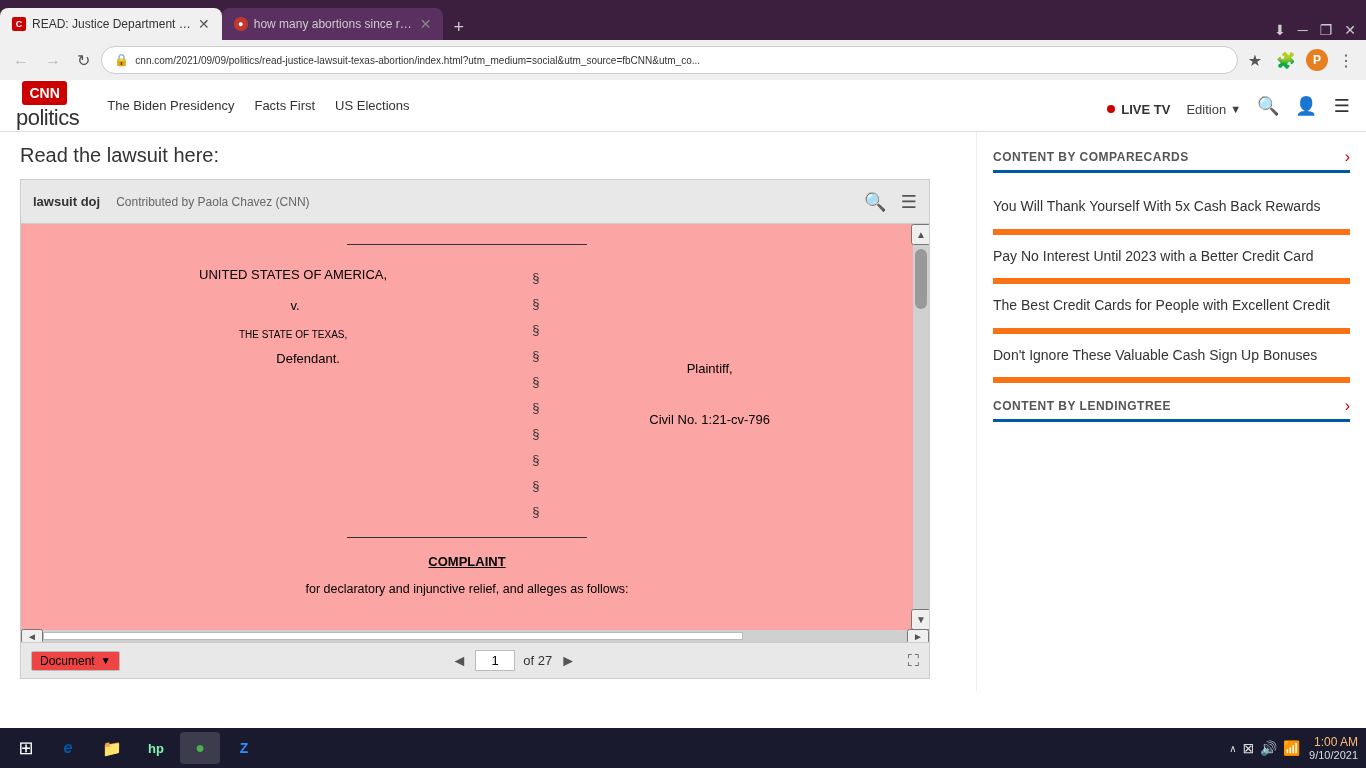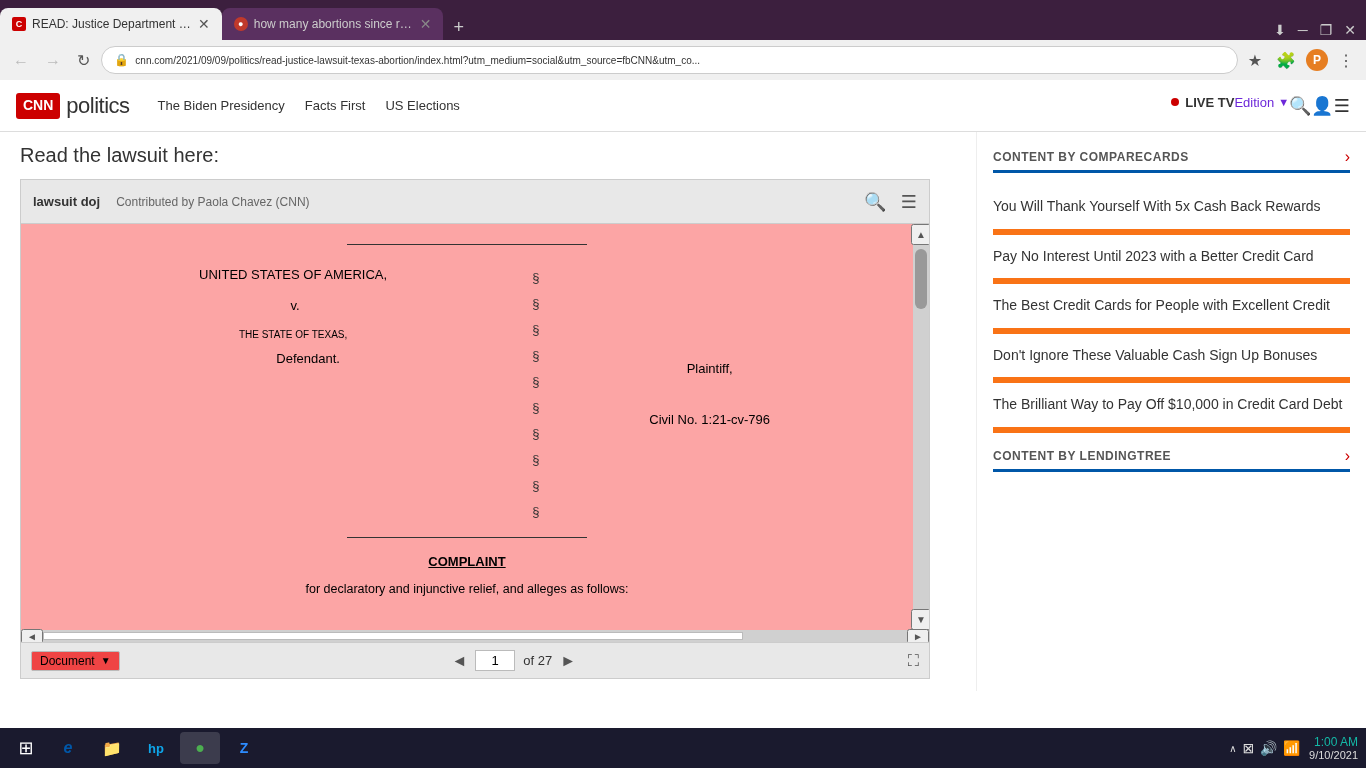--- a/index.html
+++ b/index.html
@@ -19,29 +19,29 @@
     .nav-btn.disabled { color: #bbb; cursor: default; }
     .address-bar { flex: 1; display: flex; align-items: center; background: #fff; border: 1px solid #ccc; border-radius: 20px; padding: 4px 12px; height: 28px; font-size: 12px; color: #333; }
     .address-bar .lock-icon { color: #555; margin-right: 6px; font-size: 12px; }
     .address-bar .url { flex: 1; font-size: 10px; color: #333; }
     .toolbar-icons { display: flex; align-items: center; gap: 6px; }
     .toolbar-icon { background: none; border: none; color: #555; font-size: 16px; cursor: pointer; padding: 2px 4px; }
     .profile-icon { width: 22px; height: 22px; border-radius: 50%; background: #e67e22; display: flex; align-items: center; justify-content: center; color: white; font-size: 12px; font-weight: bold; }
 
     
     .cnn-header { display: flex; align-items: center; padding: 0 16px; height: 52px; border-bottom: 1px solid #ddd; background: #fff; }
-    .cnn-logo { display: flex; margin-right: 12px; text-decoration: none; }
+    .cnn-logo { display: flex; align-items: center; margin-right: 12px; text-decoration: none; flex-direction: column; }
     .cnn-logo-box { background: #cc0000; color: white; font-weight: bold; font-size: 14px; padding: 4px 7px; border-radius: 3px; margin-right: 6px; }
     .cnn-section { font-size: 22px; font-weight: 300; color: #333; letter-spacing: -0.5px; }
     .cnn-nav { display: flex; align-items: center; gap: 20px; margin-left: 16px; }
     .cnn-nav-item { font-size: 13px; color: #333; text-decoration: none; cursor: pointer; }
-    .header-right { margin-left: auto; display: flex; align-items: flex-start; }
+    .header-right { margin-left: auto; display: flex; align-items: flex-end; gap: 16px; }
     .live-tv { display: flex; align-items: center; font-size: 13px; color: #333; font-weight: bold; cursor: pointer; }
     .live-dot { width: 8px; height: 8px; background: #cc0000; border-radius: 50%; margin-right: 6px; }
-    .edition-btn { display: flex; align-items: center; font-size: 13px; color: #6d28d9; cursor: pointer; border: none; background: none; }
+    .edition-btn { display: flex; align-items: center; font-size: 13px; color: #404040; cursor: pointer; border: none; background: none; }
     .header-icon-btn { background: none; border: none; cursor: pointer; font-size: 18px; color: #333; }
 
     
     .page-content { display: flex; }
     .main-content { flex: 1; padding: 12px 20px; overflow: hidden; }
     .read-lawsuit-heading { font-size: 20px; font-weight: 300; color: #333; margin-bottom: 12px; }
 
     
     .doc-viewer { border: 1px solid #ccc; width: 910px; height: 500px; display: flex; flex-direction: column; background: #f5f5f5; }
     .doc-toolbar { display: flex; align-items: center; padding: 0 12px; height: 44px; background: #e8e8e8; border-bottom: 1px solid #ccc; }
@@ -92,21 +92,21 @@
     .sidebar-section-header2 { display: flex; align-items: center; justify-content: space-between; margin-top: 16px; margin-bottom: 4px; }
     .sidebar-blue-bar2 { height: 3px; background: #0057a8; width: 100%; margin-bottom: 4px; }
 
     
     .taskbar { position: fixed; bottom: 0; left: 0; width: 1366px; height: 40px; background: #1a1a2e; display: flex; align-items: center; padding: 0 8px; gap: 4px; }
     .taskbar-start { width: 36px; height: 32px; display: flex; align-items: center; justify-content: center; cursor: pointer; }
     .win-icon { font-size: 18px; color: #fff; }
     .taskbar-app { width: 40px; height: 32px; display: flex; align-items: center; justify-content: center; cursor: pointer; border-radius: 4px; }
     .taskbar-right { margin-left: auto; display: flex; align-items: center; gap: 8px; color: #fff; font-size: 11px; }
     .taskbar-time { text-align: right; }
-    .taskbar-time-main { font-size: 12px; color: #14b8a6; }
+    .taskbar-time-main { font-size: 12px; color: #fdba74; }
     .taskbar-time-date { font-size: 11px; color: #ddd; }
     .taskbar-icons { display: flex; align-items: center; gap: 6px; }
     .taskbar-sys-icon { font-size: 14px; color: #ddd; cursor: pointer; }
     .taskbar-chevron { font-size: 10px; color: #ddd; cursor: pointer; }
   </style>
 </head>
 <body>
 
 <div>
 
@@ -278,44 +278,41 @@
     </div>
     <div class="sidebar-item">
       <span class="sidebar-item-text">Pay No Interest Until 2023 with a Better Credit Card</span>
     </div>
     <div class="sidebar-item">
       <span class="sidebar-item-text">The Best Credit Cards for People with Excellent Credit</span>
     </div>
     <div class="sidebar-item">
       <span class="sidebar-item-text">Don't Ignore These Valuable Cash Sign Up Bonuses</span>
     </div>
-    <div class="sidebar-item">
-      <span class="sidebar-item-text">The Brilliant Way to Pay Off $10,000 in Credit Card Debt</span>
-    </div>
 
     <div class="sidebar-section-header2" style="margin-top:14px;">
       <span class="sidebar-section-title">CONTENT BY LENDINGTREE</span>
       <span class="sidebar-section-arrow">›</span>
     </div>
     <div class="sidebar-blue-bar2"></div>
   </div>
 </div>
 
 <div class="taskbar">
   <div class="taskbar-start">
     <span class="win-icon">⊞</span>
   </div>
   <div class="taskbar-app">
     <span style="font-size:16px; color:#0057a8; font-style:italic; font-weight:bold;">e</span>
   </div>
   <div class="taskbar-app">
     <span style="font-size:16px; color:#f0c040;">📁</span>
   </div>
   <div class="taskbar-app">
-    <span style="font-size:13px; color:#0ea5e9; font-weight:bold;">hp</span>
+    <span style="font-size:13px; color:#86efac; font-weight:bold;">hp</span>
   </div>
   <div class="taskbar-app" style="background:rgba(255,255,255,0.15);">
     <span style="font-size:16px; color:#4caf50;">●</span>
   </div>
   <div class="taskbar-app">
     <span style="font-size:14px; color:#2d8cff; font-weight:bold;">Z</span>
   </div>
 
   <div class="taskbar-right">
     <div class="taskbar-icons">

